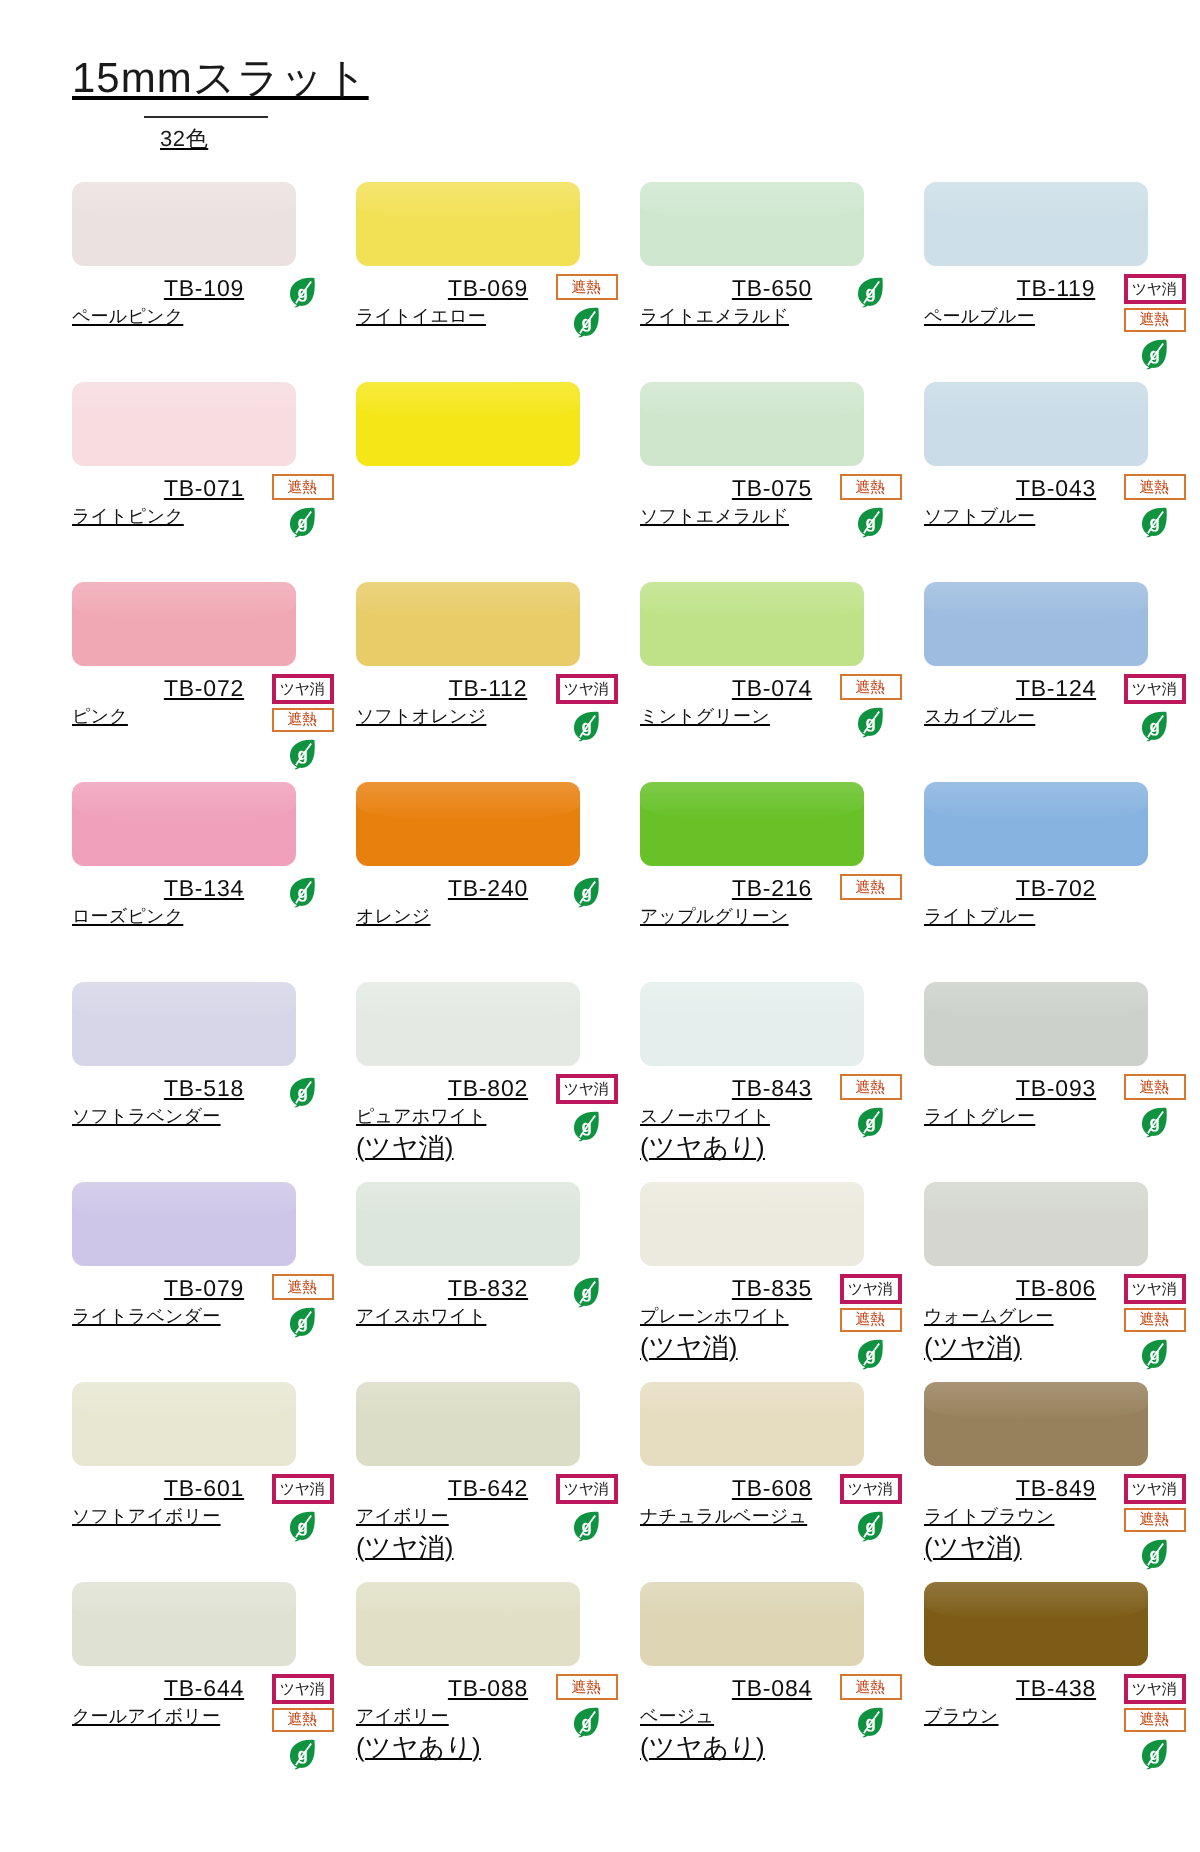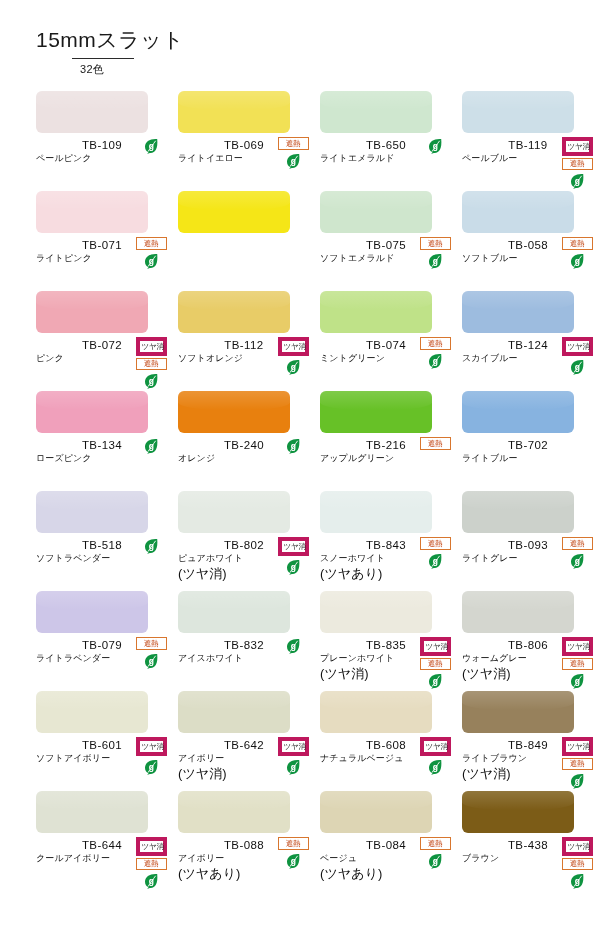--- a/index.html
+++ b/index.html
@@ -11,20 +11,21 @@
     font-family: "Liberation Sans", "DejaVu Sans", sans-serif;
     overflow: hidden;
     position: relative;
   }
 
   .page {
     width: 600px;
     height: 926px;
     padding: 28px 30px 10px 36px;
     position: relative;
+    text-decoration: underline;
   }
 
   
   .header { margin-bottom: 14px; }
 
   .page-title {
     font-size: 21px;
     font-weight: 400;
     color: #1a1a1a;
     letter-spacing: 0.5px;
@@ -122,21 +123,21 @@
     font-size: 7.5px;
     line-height: 1;
     padding: 1.5px 2px;
     white-space: nowrap;
     letter-spacing: -0.2px;
     text-align: center;
     width: 31px;
   }
 
   .badge-matte {
-    border: 4px solid #be185d;
+    border: 2px solid #be185d;
     color: #1b1b1b;
     background: #fff;
   }
 
   .badge-heat {
     border: 1px solid #d8762e;
     color: #c0420f;
     background: #fff;
     text-align: center;
   }
@@ -262,21 +263,21 @@
                 <path d="M11.6 2.8 C9.2 6.2 6.6 9.4 4.0 13.6" stroke="#ffffff" stroke-width="0.9" fill="none"></path>
                 <text x="7.3" y="11.1" font-family="Liberation Sans, sans-serif" font-size="8.5" font-weight="bold" fill="#ffffff" text-anchor="middle">g</text>
               </svg>
             </span>
           </div>
         </div>
       </div>
       <div class="swatch-cell">
         <div class="chip" style="background: rgb(201, 220, 232);"></div>
         <div class="caption">
-          <div class="code">TB-058</div>
+          <div class="code">TB-043</div>
           <div class="name">ソフトブルー</div>
           <div class="badges">
             <div class="badge badge-heat">遮熱</div>
             <span class="badge-eco">
               <svg width="15" height="16" viewBox="0 0 15 16">
                 <path d="M13.2 1.0 C6.0 0.4 1.2 3.6 1.0 8.6 C0.9 11.4 2.4 13.6 4.6 14.6 L3.0 15.6 L4.4 15.6 L5.9 14.9 C11.0 15.4 14.2 11.0 13.2 1.0 Z" fill="#0f9340"></path>
                 <path d="M11.6 2.8 C9.2 6.2 6.6 9.4 4.0 13.6" stroke="#ffffff" stroke-width="0.9" fill="none"></path>
                 <text x="7.3" y="11.1" font-family="Liberation Sans, sans-serif" font-size="8.5" font-weight="bold" fill="#ffffff" text-anchor="middle">g</text>
               </svg>
             </span>

